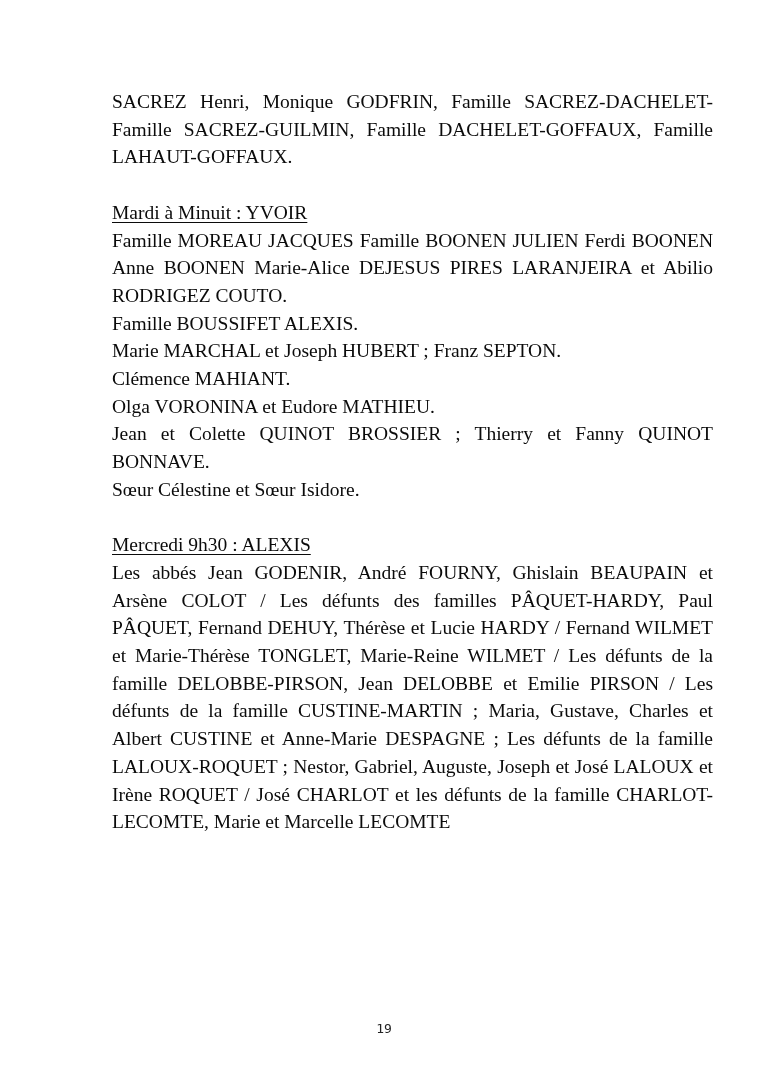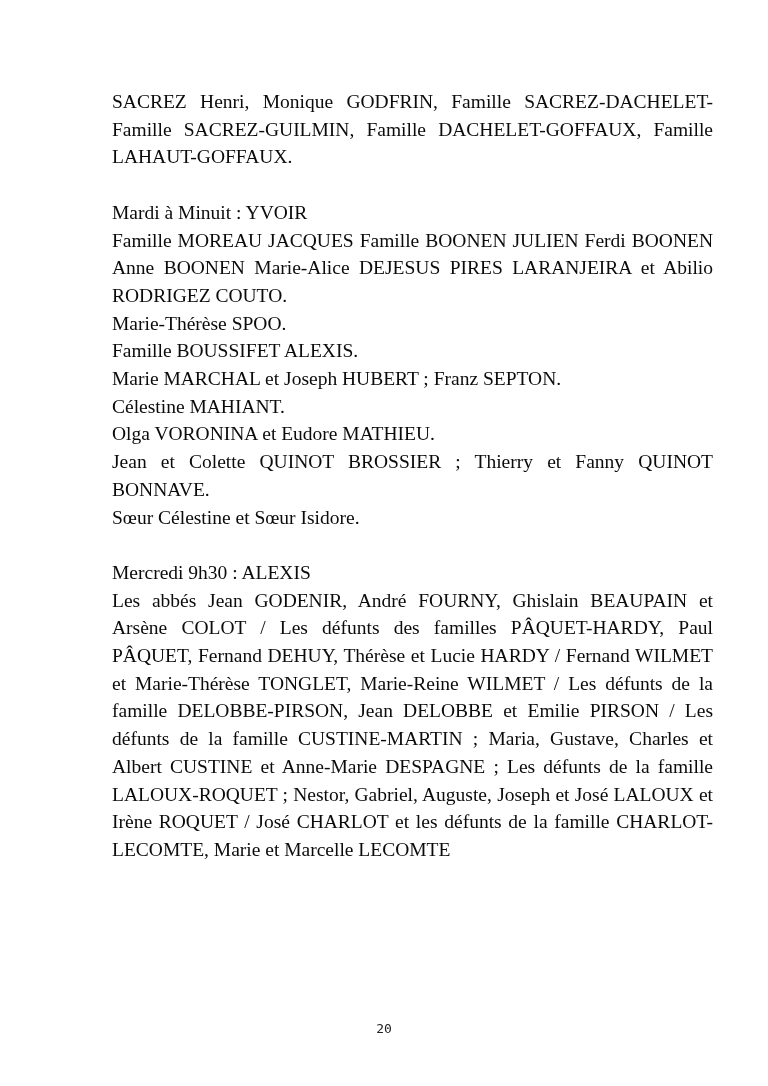--- a/index.html
+++ b/index.html
@@ -25,20 +25,21 @@
     text-align: justify;
     margin-left: 28px;
   }
   .content p {
     margin: 0;
     padding: 0;
   }
   .section-heading {
     font-size: 19.5px;
     font-weight: normal;
+    text-decoration: underline;
     text-underline-offset: 3px;
     margin: 27.7px 0 0 0;
     padding: 0;
     text-align: left;
   }
   .page-footer {
     position: absolute;
     left: 0;
     top: 1019px;
     width: 768px;
@@ -55,31 +56,30 @@
 
 <main class="content">
 
   <section>
     <p>SACREZ Henri, Monique GODFRIN, Famille SACREZ-DACHELET- Famille SACREZ-GUILMIN, Famille DACHELET-GOFFAUX, Famille LAHAUT-GOFFAUX.</p>
   </section>
 
   <section>
     <h2 class="section-heading">Mardi à Minuit : YVOIR</h2>
     <p>Famille MOREAU JACQUES Famille BOONEN JULIEN Ferdi BOONEN Anne BOONEN Marie-Alice DEJESUS PIRES LARANJEIRA et Abilio RODRIGEZ COUTO.</p>
-    <p>Marie-Thérèse SPOO.</p>
     <p>Famille BOUSSIFET ALEXIS.</p>
     <p>Marie MARCHAL et Joseph HUBERT ; Franz SEPTON.</p>
-    <p>Célestine MAHIANT.</p>
+    <p>Clémence MAHIANT.</p>
     <p>Olga VORONINA et Eudore MATHIEU.</p>
     <p>Jean et Colette QUINOT BROSSIER ; Thierry et Fanny QUINOT BONNAVE.</p>
     <p>Sœur Célestine et Sœur Isidore.</p>
   </section>
 
   <section>
     <h2 class="section-heading">Mercredi 9h30 : ALEXIS</h2>
     <p>Les abbés Jean GODENIR, André FOURNY, Ghislain BEAUPAIN et Arsène COLOT / Les défunts des familles PÂQUET-HARDY, Paul PÂQUET, Fernand DEHUY, Thérèse et Lucie HARDY / Fernand WILMET et Marie-Thérèse TONGLET, Marie-Reine WILMET / Les défunts de la famille DELOBBE-PIRSON,  Jean DELOBBE et Emilie PIRSON / Les défunts de la famille CUSTINE-MARTIN ; Maria, Gustave, Charles et Albert CUSTINE et Anne-Marie DESPAGNE ; Les défunts de la famille LALOUX-ROQUET ; Nestor, Gabriel, Auguste, Joseph et José LALOUX et Irène ROQUET / José CHARLOT et les défunts de la famille CHARLOT-LECOMTE, Marie et Marcelle LECOMTE</p>
   </section>
 
 </main>
 
 <footer class="page-footer">
-  <span class="page-number">20</span>
+  <span class="page-number">19</span>
 </footer>
 
 </body></html>

